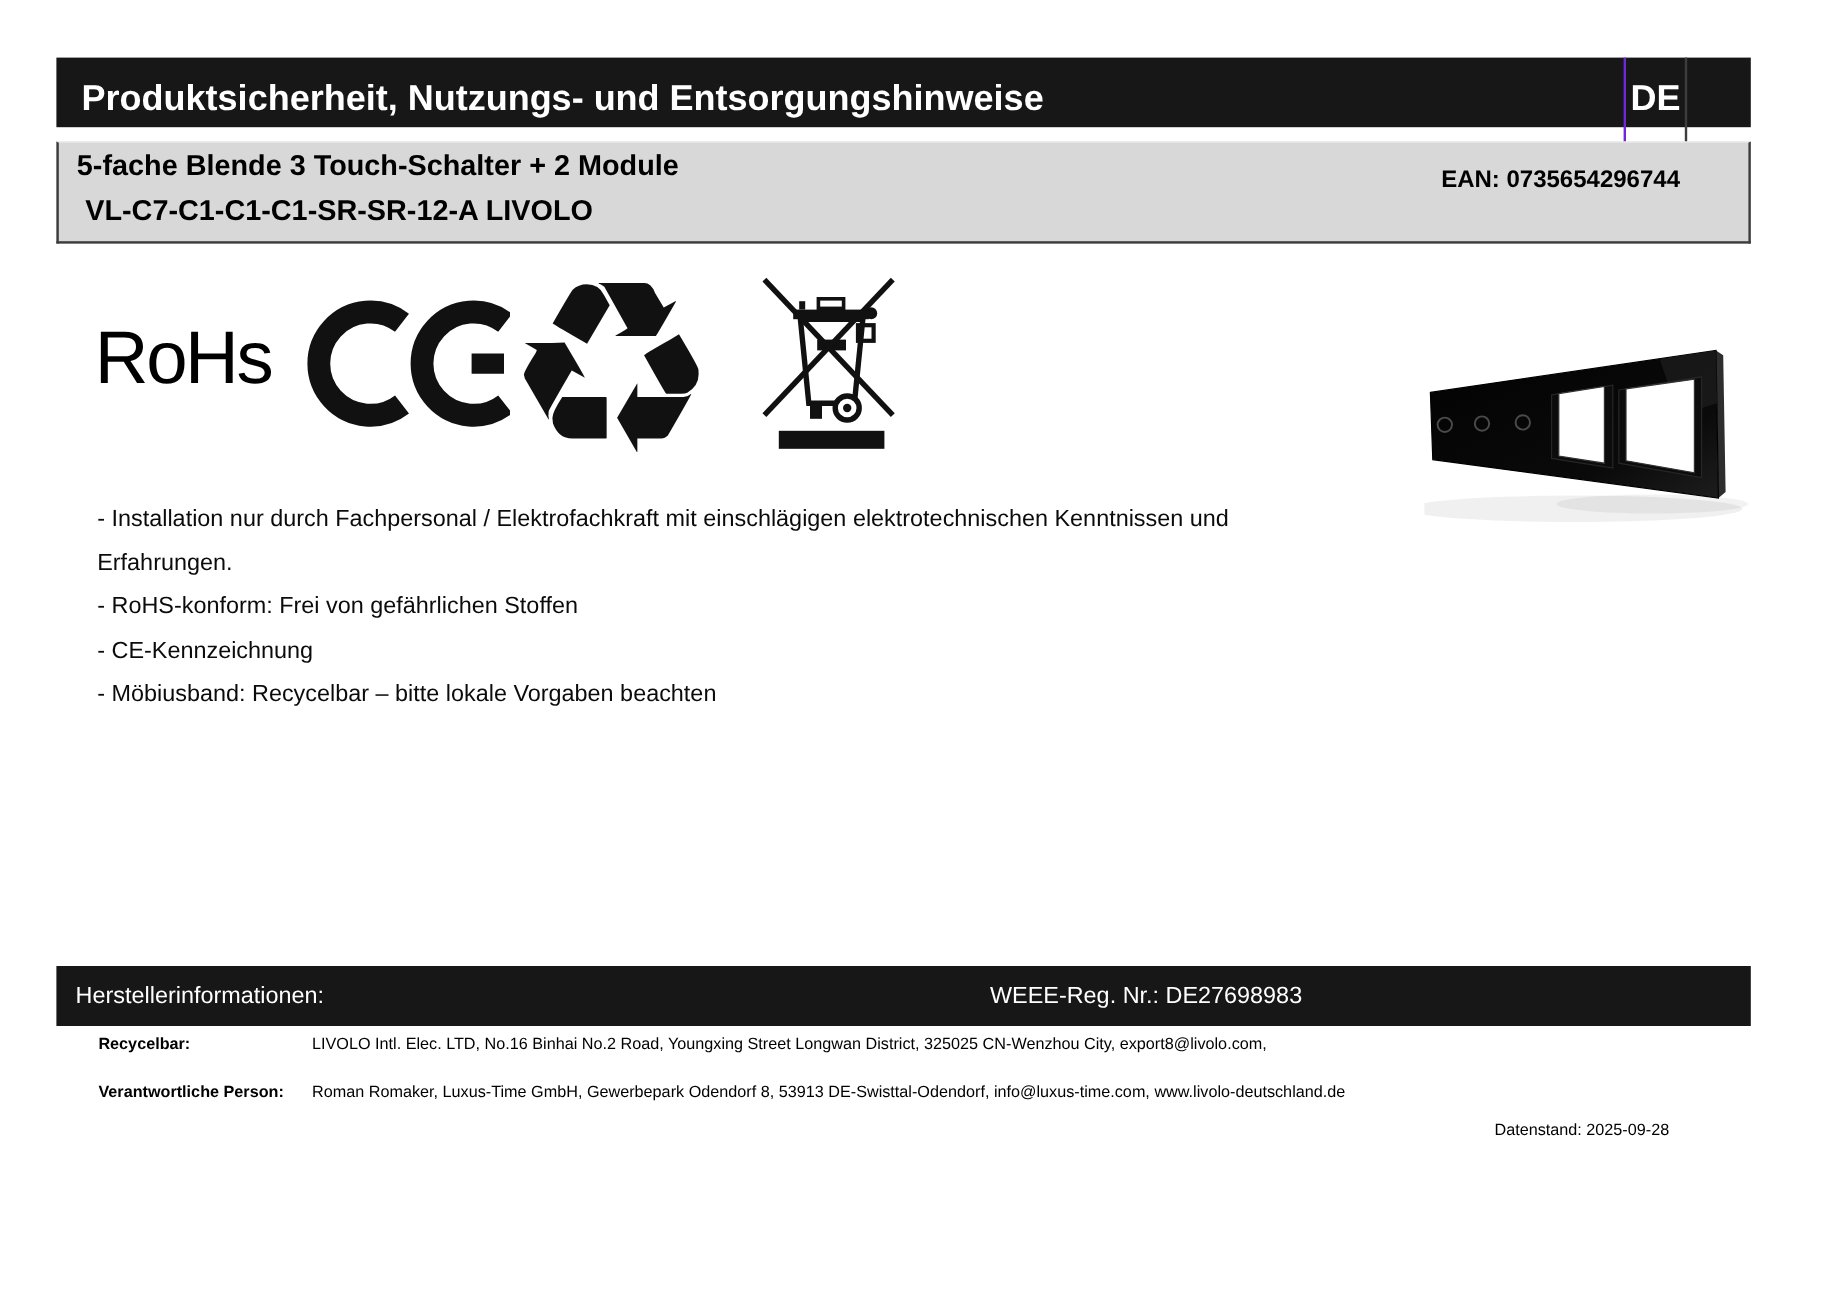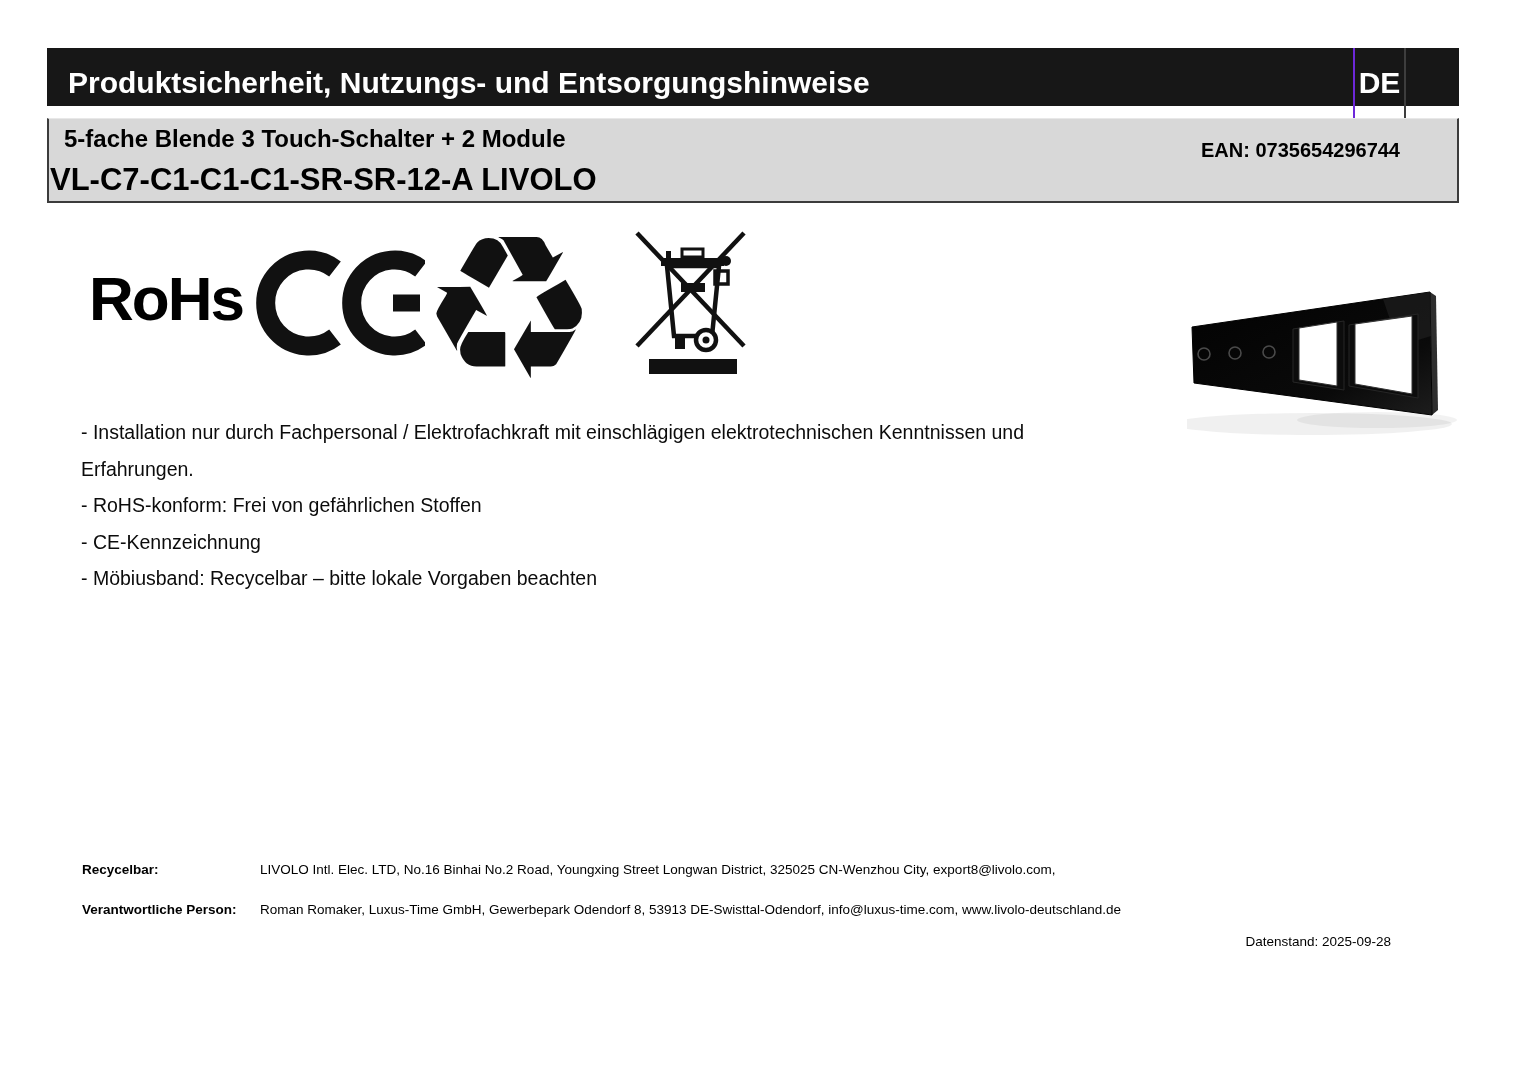--- a/index.html
+++ b/index.html
@@ -11,25 +11,25 @@
   .header-title{position:absolute;left:21px;top:0;height:70px;line-height:70px;
                 font-size:30px;font-weight:bold;color:#fff;white-space:nowrap;}
   .de-cell{position:absolute;left:1306px;top:0;width:49px;height:70px;
            border-left:2px solid #6d28d9;border-right:2px solid #3d3d3d;
            text-align:center;line-height:70px;font-size:30px;font-weight:bold;color:#fff;}
 
   
   .subheader{position:absolute;left:0;top:70px;width:1408px;height:82px;background:#d8d8d8;
              border:2px solid #3c3c3c;border-top:1px solid #e8e8e8;box-sizing:content-box;}
   .product-line1{position:absolute;left:15px;top:6px;font-size:24px;font-weight:bold;white-space:nowrap;}
-  .product-line2{position:absolute;left:1px;top:43px;font-size:31px;font-weight:bold;white-space:nowrap;}
+  .product-line2{position:absolute;left:22px;top:43px;font-size:24px;font-weight:bold;white-space:nowrap;}
   .ean{position:absolute;right:57px;top:20px;font-size:20px;font-weight:bold;white-space:nowrap;}
 
   
-  .rohs{position:absolute;left:42px;top:215px;font-size:62px;font-weight:bold;letter-spacing:-2px;}
+  .rohs{position:absolute;left:32px;top:215px;font-size:62px;font-weight:normal;letter-spacing:-2px;}
   .ce{position:absolute;left:208px;top:202px;}
   .recycle{position:absolute;left:380px;top:178px;width:165px;height:165px;
            display:flex;align-items:center;justify-content:center;overflow:visible;
            font-family:"DejaVu Sans", sans-serif;font-size:200px;line-height:165px;color:#111;}
   .weee{position:absolute;left:588px;top:180px;}
 
   
   .photo{position:absolute;left:1140px;top:230px;}
 
   
@@ -130,20 +130,24 @@
     </svg>
   </div>
 
   <div class="bullets">
     <div>- Installation nur durch Fachpersonal / Elektrofachkraft mit einschlägigen elektrotechnischen Kenntnissen und Erfahrungen.</div>
     <div>- RoHS-konform: Frei von gefährlichen Stoffen</div>
     <div>- CE-Kennzeichnung</div>
     <div>- Möbiusband: Recycelbar – bitte lokale Vorgaben beachten</div>
   </div>
 
+  <div class="mfg-bar">
+    <div class="mfg-bar-title">Herstellerinformationen:</div>
+    <div class="weee-reg">WEEE-Reg. Nr.: DE27698983</div>
+  </div>
 
   <div class="mfg-row row1">
     <span class="mfg-label">Recycelbar:</span>
     <span class="mfg-value">LIVOLO Intl. Elec. LTD, No.16 Binhai No.2 Road, Youngxing Street Longwan District, 325025 CN-Wenzhou City, export8@livolo.com,</span>
   </div>
   <div class="mfg-row row2">
     <span class="mfg-label">Verantwortliche Person:</span>
     <span class="mfg-value">Roman Romaker, Luxus-Time GmbH, Gewerbepark Odendorf 8, 53913 DE-Swisttal-Odendorf, info@luxus-time.com, www.livolo-deutschland.de</span>
   </div>
 

